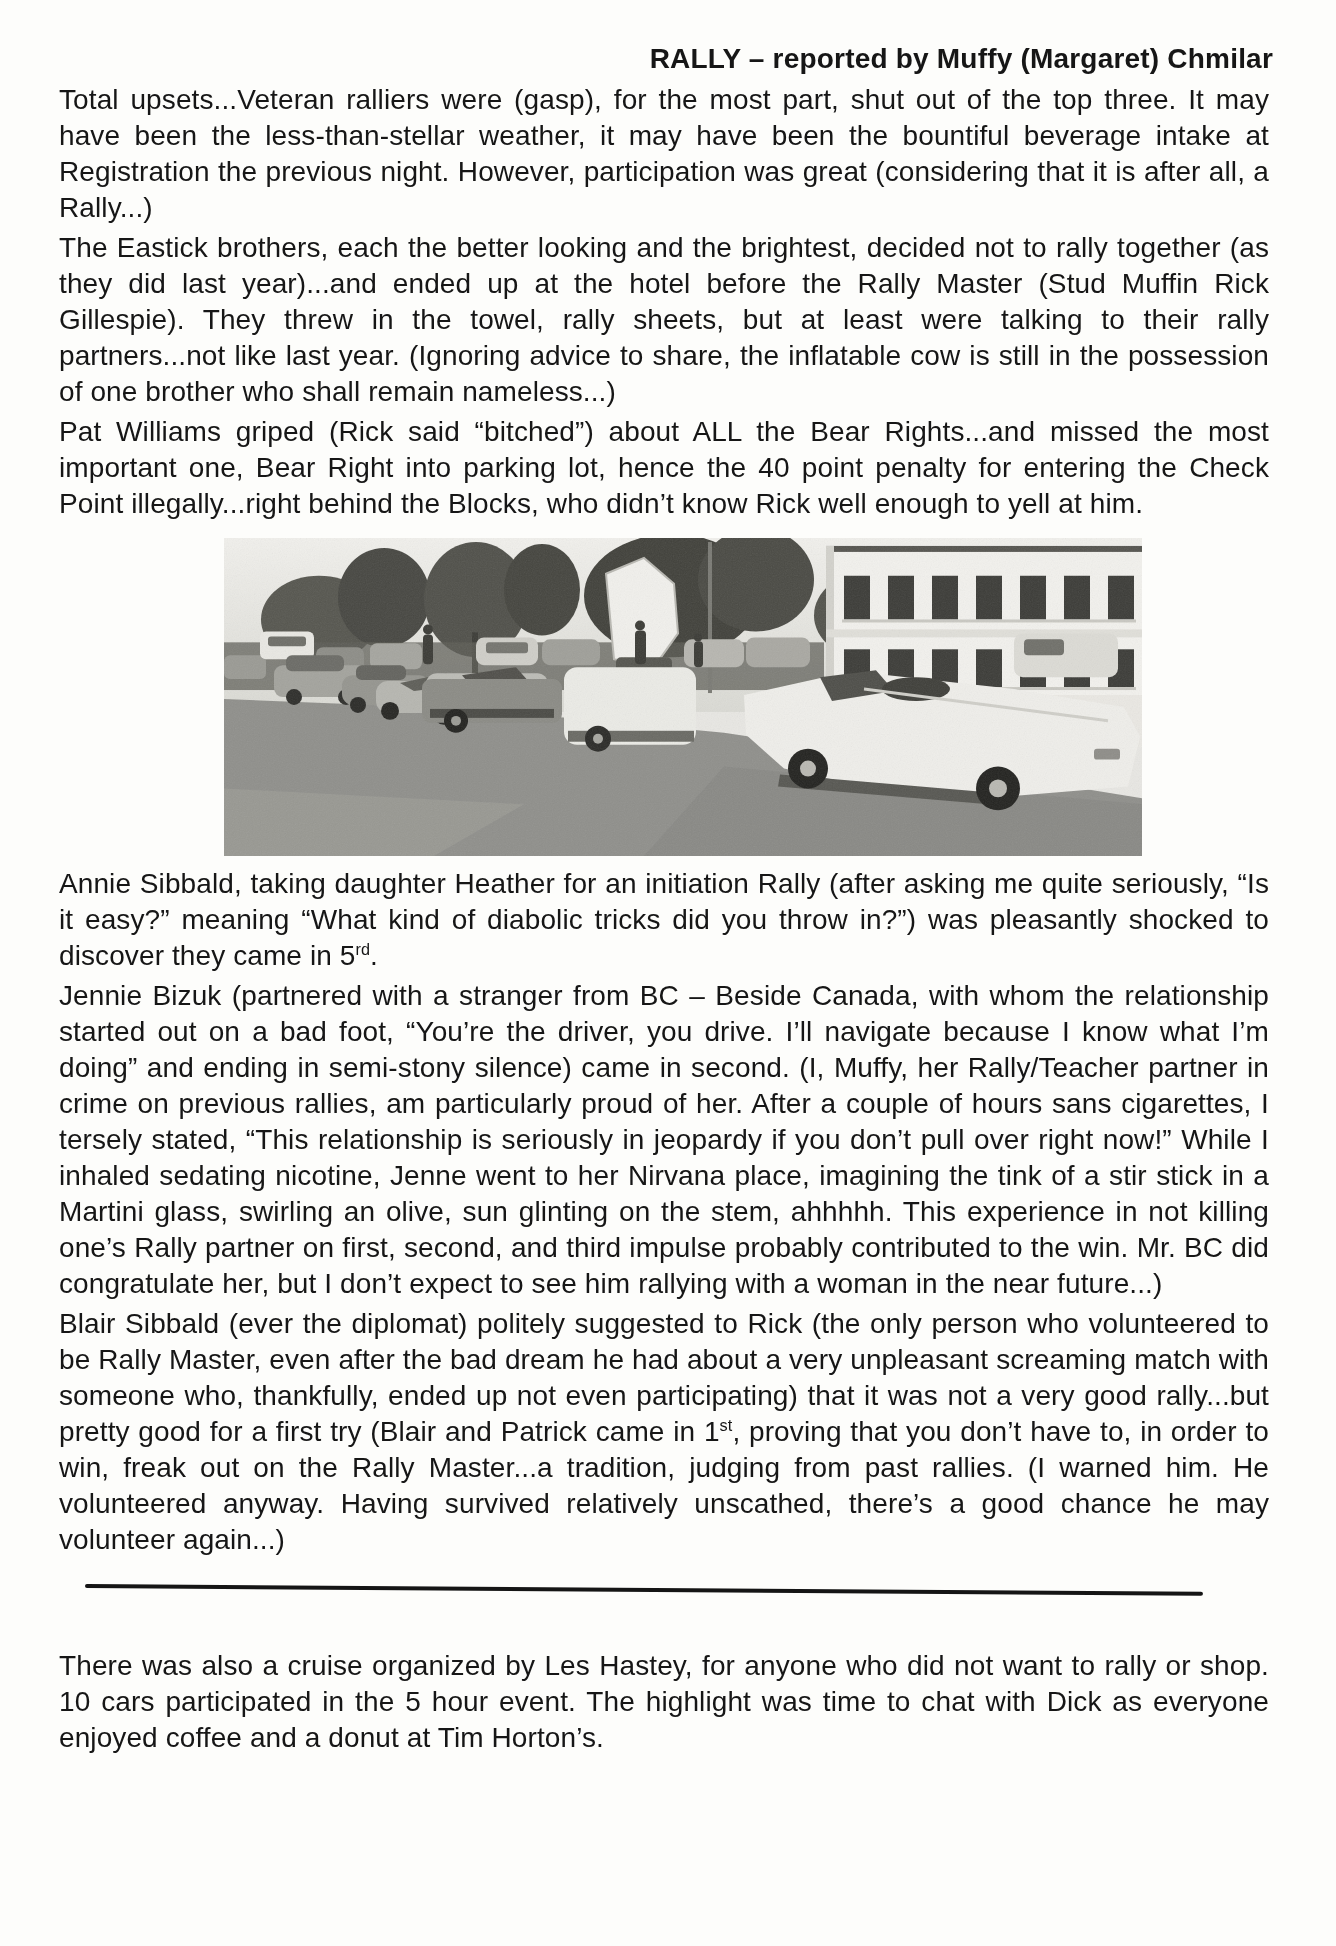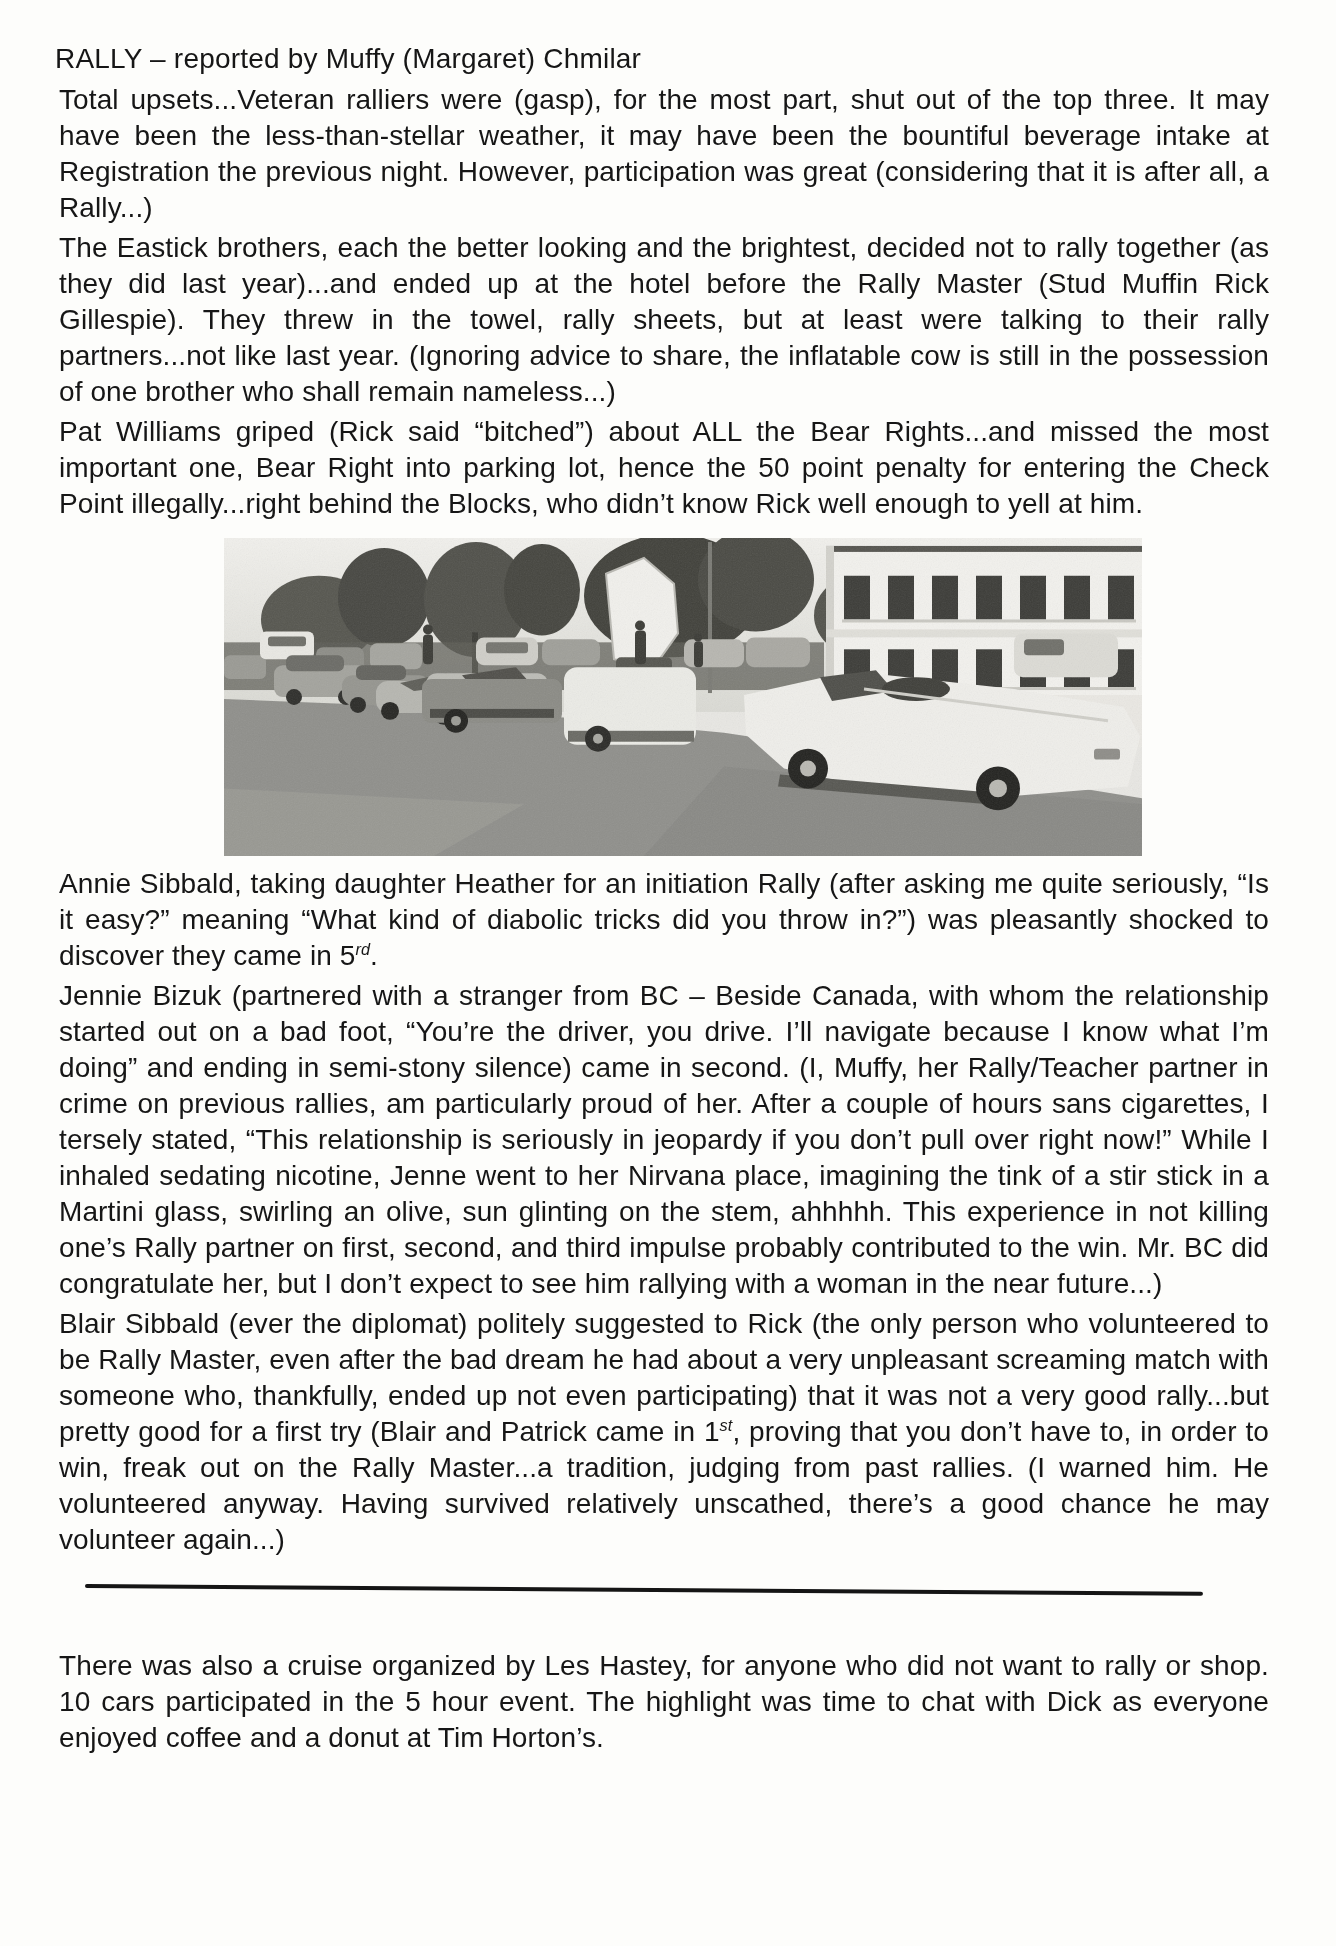--- a/index.html
+++ b/index.html
@@ -9,29 +9,29 @@
     background:#fdfdfb;
     font-family:"Liberation Sans", sans-serif;
     color:#161616;
     overflow:hidden;
     margin:0 auto;
   }
   .content{
     position:absolute;left:55px;top:42px;width:1218px;
   }
   .title{
-    font-size:28px;font-weight:400;text-align:left;
+    font-size:28px;font-weight:700;text-align:right;
     line-height:34px;margin:0 0 6px 0;letter-spacing:0.2px;
   }
   .para{
     margin:4px;font-size:28px;line-height:36px;
     text-align:justify;letter-spacing:0.1px;
   }
   .para sup{
-    font-size:0.58em;line-height:0;vertical-align:super;font-style:italic;
+    font-size:0.58em;line-height:0;vertical-align:super;
   }
   .photo{
     display:block;
     width:918px;height:318px;
     margin:16px 0 10px 169px;
     background:#e8e7e3;
     position:relative;
   }
   .photo svg{display:block;width:918px;height:318px;}
   .divider{
@@ -45,21 +45,21 @@
 <body>
 
 <div class="page">
   <div class="content">
 
     <h1 class="title">RALLY – reported by Muffy (Margaret) Chmilar</h1>
 
     <div>
         <p class="para"><span>Total upsets...Veteran ralliers were (gasp), for the most part, shut out of the top three. It may have been the less-than-stellar weather, it may have been the bountiful beverage intake at Registration the previous night. However, participation was great (considering that it is after all, a Rally...)</span></p>
         <p class="para"><span>The Eastick brothers, each the better looking and the brightest, decided not to rally together (as they did last year)...and ended up at the hotel before the Rally Master (Stud Muffin Rick Gillespie). They threw in the towel, rally sheets, but at least were talking to their rally partners...not like last year. (Ignoring advice to share, the inflatable cow is still in the possession of one brother who shall remain nameless...)</span></p>
-        <p class="para"><span>Pat Williams griped (Rick said “bitched”) about ALL the Bear Rights...and missed the most important one, Bear Right into parking lot, hence the 50 point penalty for entering the Check Point illegally...right behind the Blocks, who didn’t know Rick well enough to yell at him.</span></p>
+        <p class="para"><span>Pat Williams griped (Rick said “bitched”) about ALL the Bear Rights...and missed the most important one, Bear Right into parking lot, hence the 40 point penalty for entering the Check Point illegally...right behind the Blocks, who didn’t know Rick well enough to yell at him.</span></p>
       </div>
 
     <figure class="photo" aria-label="Black-and-white photograph of a parking lot filled with a receding row of Corvette convertibles, the nearest white with its hood raised on another behind it, with large trees, a light pole and a two-storey white office building with dark windows in the background">
       <svg viewBox="0 0 918 320" preserveAspectRatio="none" role="img">
         <defs>
           <linearGradient id="sky" x1="0" y1="0" x2="0" y2="1">
             <stop offset="0" stop-color="#f1f0ec"></stop>
             <stop offset="1" stop-color="#dadad4"></stop>
           </linearGradient>
           <filter id="grain" x="0" y="0" width="100%" height="100%">

